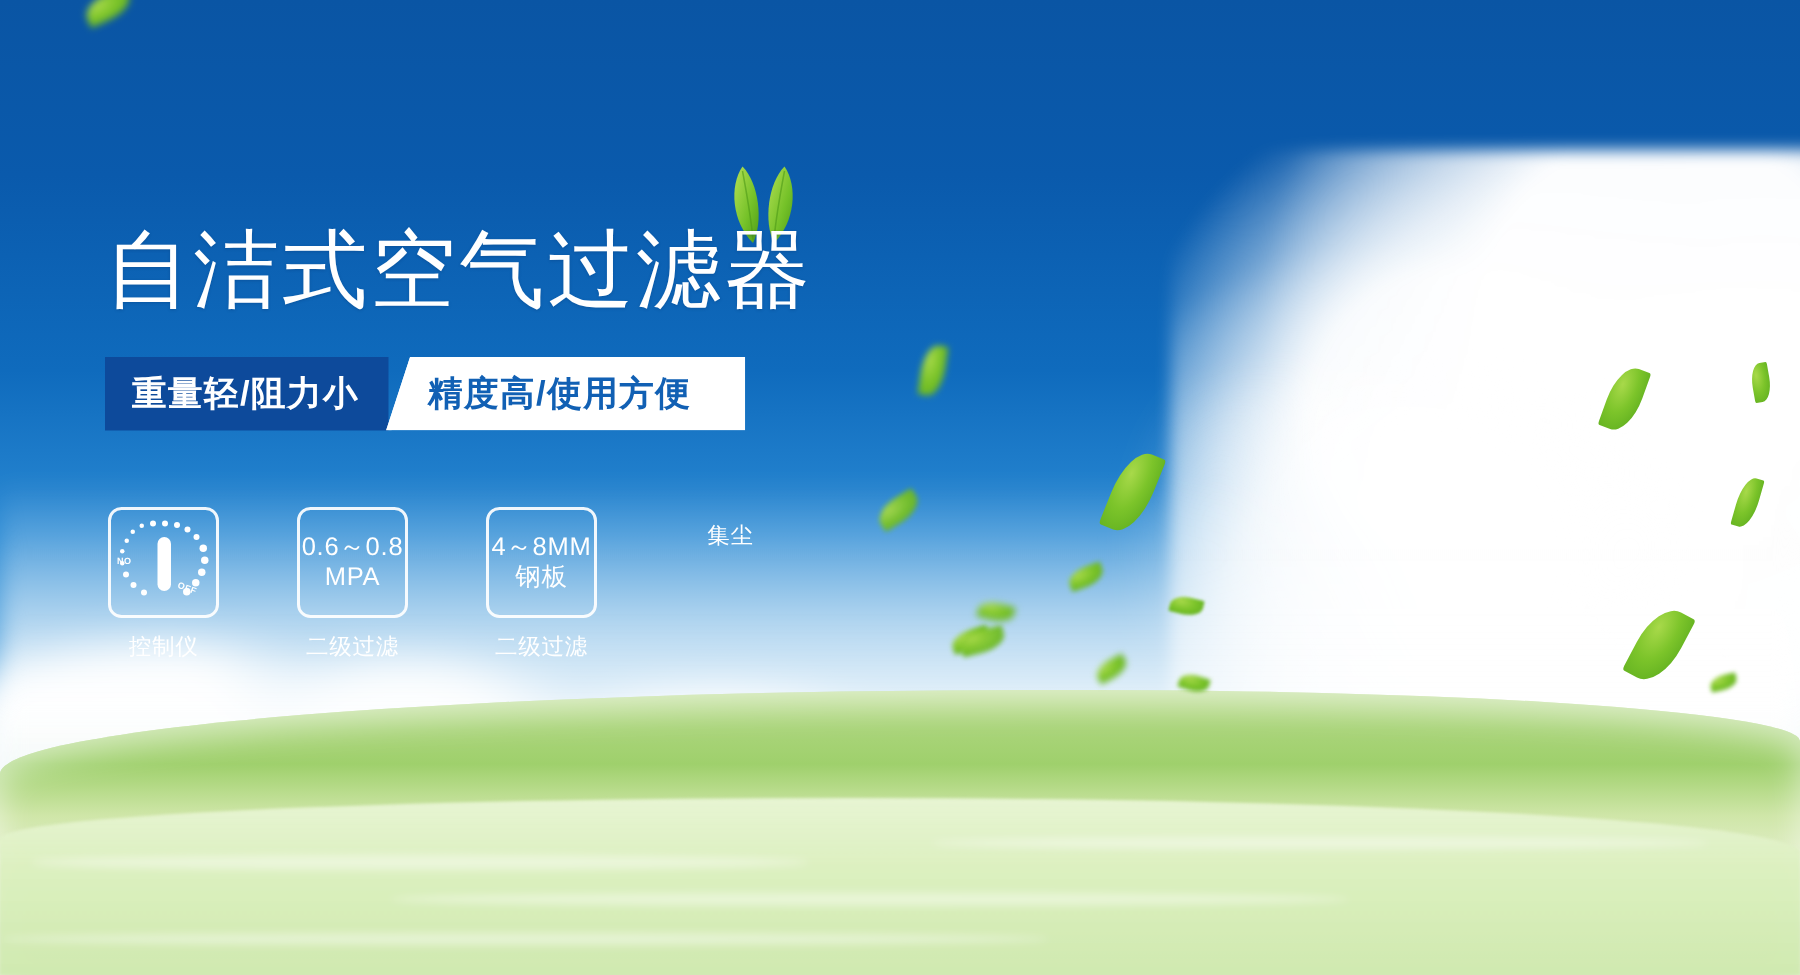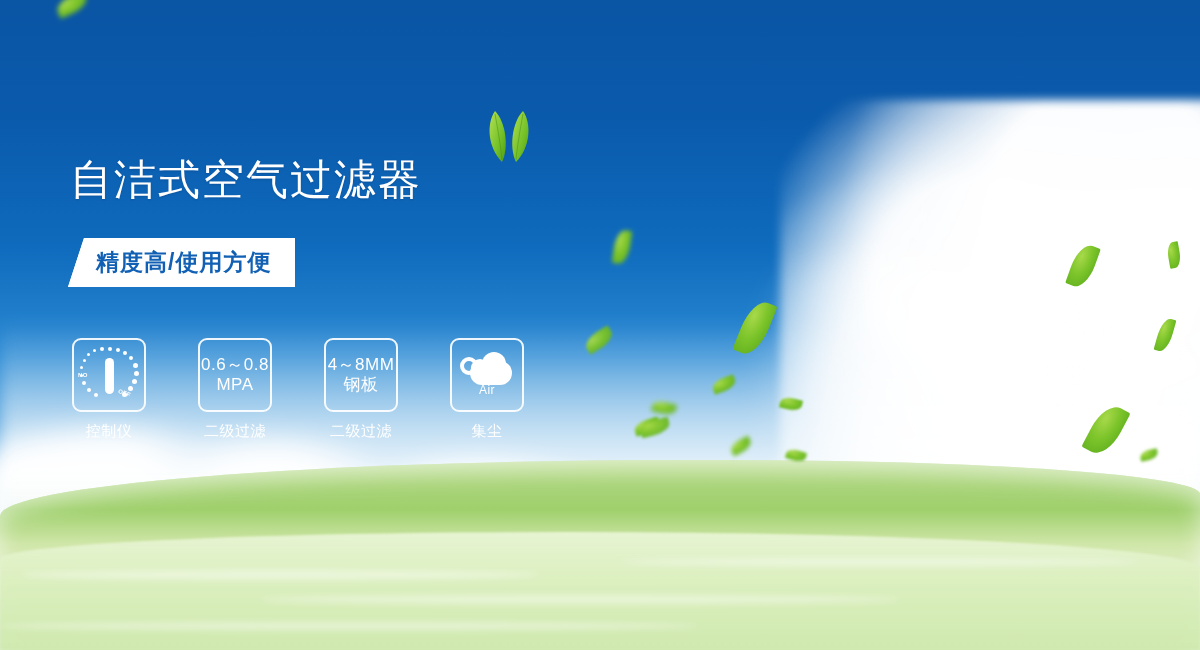--- a/index.html
+++ b/index.html
@@ -54,35 +54,35 @@
   
   .leaf{
     position:absolute;
     background:radial-gradient(ellipse at 30% 30%, #a8d94a 0%, #7cc42a 45%, #56a81c 100%);
     border-radius:60% 6% 60% 6%;
   }
 
   
   .title{
     position:absolute;left:70px;top:146px;
-    font-size:42px;line-height:68px;letter-spacing:2px;
+    font-size:57px;line-height:68px;letter-spacing:2px;
     color:#ffffff;font-weight:300;white-space:nowrap;
     text-shadow:0 1px 2px rgba(0,40,90,.25);
   }
   .sprout{position:absolute;left:478px;top:108px;width:62px;height:58px;}
 
   
   .subbar{position:absolute;left:70px;top:238px;height:49px;display:flex;align-items:stretch;}
   .sub-left{
     background:#0d4a9b;color:#ffffff;display:flex;align-items:center;
     padding:0 20px 0 18px;font-size:23px;letter-spacing:1px;font-weight:600;
   }
   .sub-right{
     position:relative;background:#ffffff;color:#1160b4;display:flex;align-items:center;
-    padding:0 24px 0 28px;font-size:23px;letter-spacing:1px;font-weight:600;
+    padding:0 36px 0 28px;font-size:23px;letter-spacing:1px;font-weight:600;
     clip-path:polygon(16px 0, 100% 0, 100% 100%, 0 100%);
     margin-left:-2px;
   }
   .sub-slash{
     position:absolute;left:-14px;top:0;width:26px;height:100%;
     background:#ffffff;transform:skewX(-18deg);
   }
 
   
   .features{position:absolute;left:72px;top:338px;display:flex;gap:52px;}
@@ -170,20 +170,21 @@
     </defs>
     <path d="M24 54 C10 40 8 16 17 3 C28 14 31 40 24 54 Z" fill="url(#lg1)"></path>
     <path d="M38 54 C52 40 54 16 45 3 C34 14 31 40 38 54 Z" fill="url(#lg1)"></path>
     <path d="M17 6 C20 22 23 40 24 52" stroke="#4d9a18" stroke-width="1" fill="none" opacity=".6"></path>
     <path d="M45 6 C42 22 39 40 38 52" stroke="#4d9a18" stroke-width="1" fill="none" opacity=".6"></path>
   </svg>
 
   <div class="title">自洁式空气过滤器</div>
 
   <div class="subbar">
+    <div class="sub-left">重量轻/阻力小</div>
     <div class="sub-right">
       <span class="sub-slash"></span>
       <span>精度高/使用方便</span>
     </div>
   </div>
 
   <div class="features">
 
     <div class="feature">
       <div class="fbox">
@@ -229,29 +230,20 @@
       <div class="fbox">
         <div class="ftext">
           <div>4～8MM</div>
           <div>钢板</div>
         </div>
       </div>
       <div class="flabel">二级过滤</div>
     </div>
 
     <div class="feature">
-      <div class="fbox">
-        <div class="airicon">
-          <span class="s1"></span>
-          <span class="c3"></span>
-          <span class="c2"></span>
-          <span class="c1"></span>
-          <span class="airtxt">Air</span>
-        </div>
-      </div>
       <div class="flabel">集尘</div>
     </div>
 
   </div>
 
   <div class="leaf" style="left:584px;top:332px;width:30px;height:16px;transform:rotate(-32deg);filter:blur(1.8px);opacity:.95;"></div>
   <div class="leaf" style="left:640px;top:420px;width:30px;height:15px;transform:rotate(-14deg);filter:blur(1.6px);opacity:.95;"></div>
 
 </div>
 

